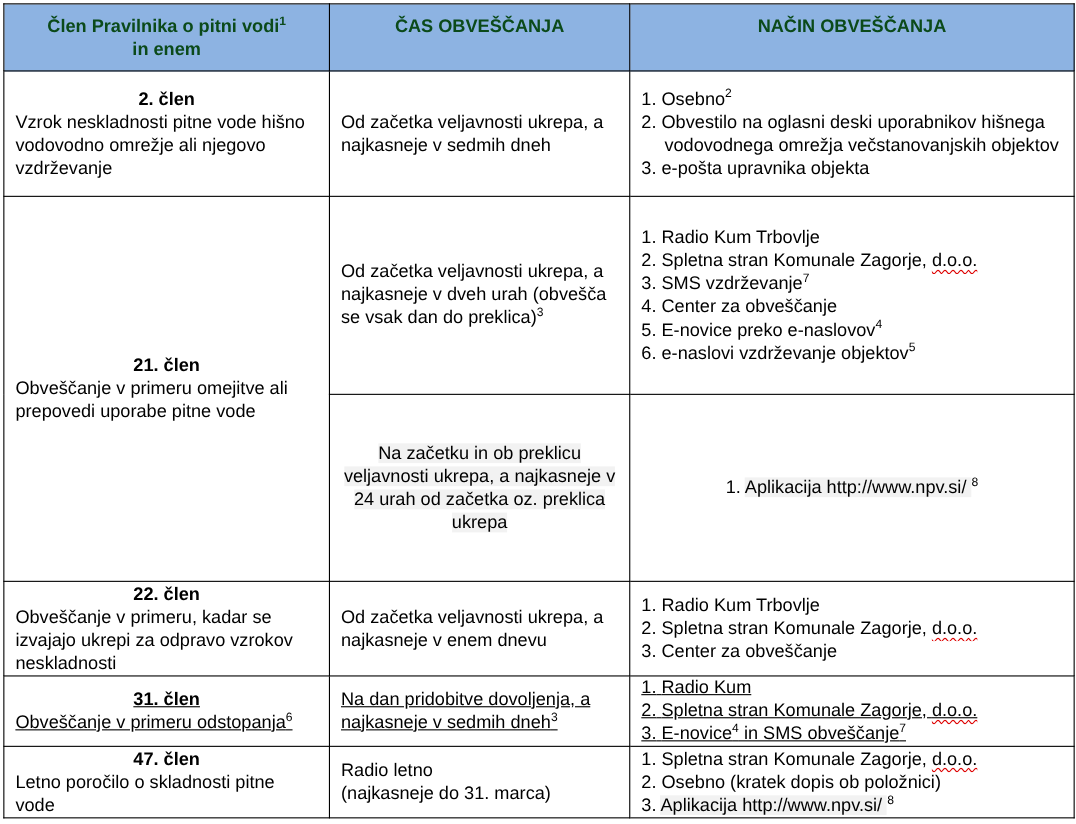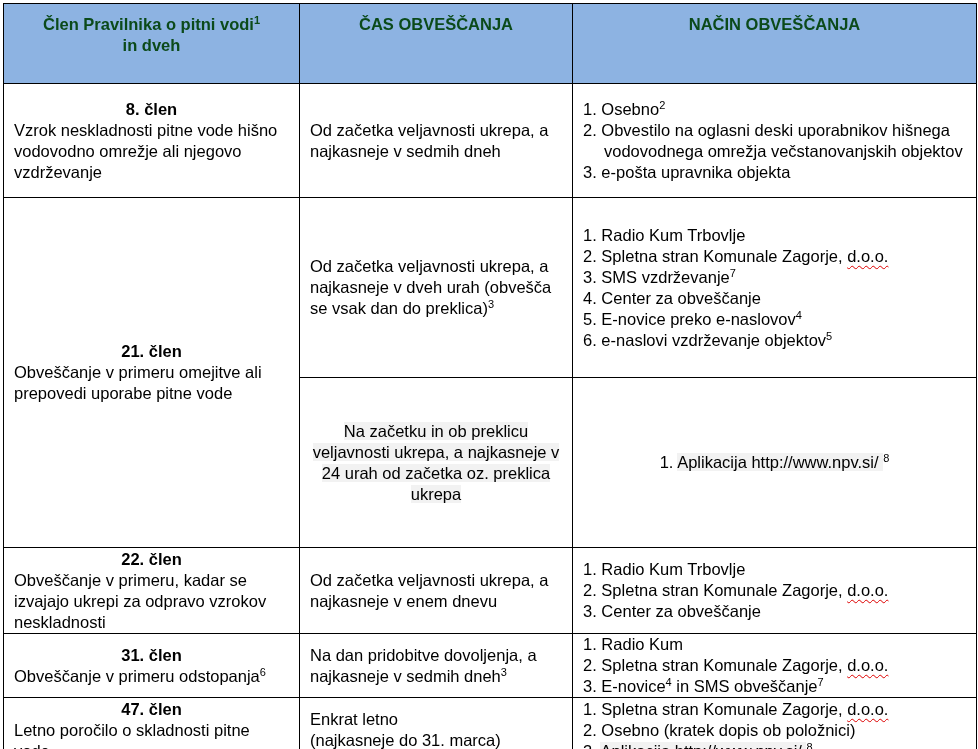--- a/index.html
+++ b/index.html
@@ -29,47 +29,47 @@
   col.c1 { width: 296px; }
   col.c2 { width: 273px; }
   col.c3 { width: 404px; }
   .clen { font-weight: bold; text-align: center; display: block; }
   .cause { display: block; }
   ol { margin: 0; padding: 0; list-style: none; }
   ol li { padding-left: 21px; text-indent: -21px; }
   sup { font-size: 11px; line-height: 0; vertical-align: super; }
   .sq { text-decoration: underline wavy #d00; text-decoration-thickness: 1px; text-underline-offset: 3px; }
   .hl { background: #f2f2f2; }
-  tr.h { height: 80px; }
+  tr.h { height: 61px; }
   tr.r1 { height: 114px; }
   tr.r2a { height: 180px; }
   tr.r2b { height: 170px; text-align: center; }
   tr.r3 { height: 86px; }
-  tr.r4 { height: 47px; }
+  tr.r4 { height: 47px; text-decoration: underline; }
   tr.r5 { height: 65px; }
 </style>
 </head>
 <body>
 
 <table class="notif">
   <colgroup>
       <col class="c1">
       <col class="c2">
       <col class="c3">
     </colgroup>
   <tbody>
       <tr class="h">
-    <th><span>Člen Pravilnika o pitni vodi</span><sup>1</sup><br><span>in dveh</span></th>
+    <th><span>Člen Pravilnika o pitni vodi</span><sup>1</sup><br><span>in enem</span></th>
     <th>ČAS OBVEŠČANJA</th>
     <th>NAČIN OBVEŠČANJA</th>
   </tr>
 
   <tr class="r1">
     <td>
-      <span class="clen">8. člen</span>
+      <span class="clen">2. člen</span>
       <span class="cause">Vzrok neskladnosti pitne vode hišno vodovodno omrežje ali njegovo vzdrževanje</span>
     </td>
     <td><span>Od začetka veljavnosti ukrepa, a najkasneje v sedmih dneh</span></td>
     <td>
       <ol>
         <li><span>1.</span> <span>Osebno</span><sup>2</sup></li>
         <li><span>2.</span> <span>Obvestilo na oglasni deski uporabnikov hišnega vodovodnega omrežja večstanovanjskih objektov</span></li>
         <li><span>3.</span> <span>e-pošta upravnika objekta</span></li>
       </ol>
     </td>
@@ -129,21 +129,21 @@
         <li><span>3.</span> <span>E-novice</span><sup>4</sup><span> in SMS obveščanje</span><sup>7</sup></li>
       </ol>
     </td>
   </tr>
 
   <tr class="r5">
     <td>
       <span class="clen">47. člen</span>
       <span class="cause">Letno poročilo o skladnosti pitne vode</span>
     </td>
-    <td><span>Enkrat letno</span><br><span>(najkasneje do 31. marca)</span></td>
+    <td><span>Radio letno</span><br><span>(najkasneje do 31. marca)</span></td>
     <td>
       <ol>
         <li><span>1.</span> <span>Spletna stran Komunale Zagorje, </span><span class="sq">d.o.o.</span></li>
         <li><span>2.</span> <span>Osebno (kratek dopis ob položnici)</span></li>
         <li><span>3.</span> <span class="hl">Aplikacija http://www.npv.si/ </span><sup>8</sup></li>
       </ol>
     </td>
   </tr>
 </tbody>
   </table>

